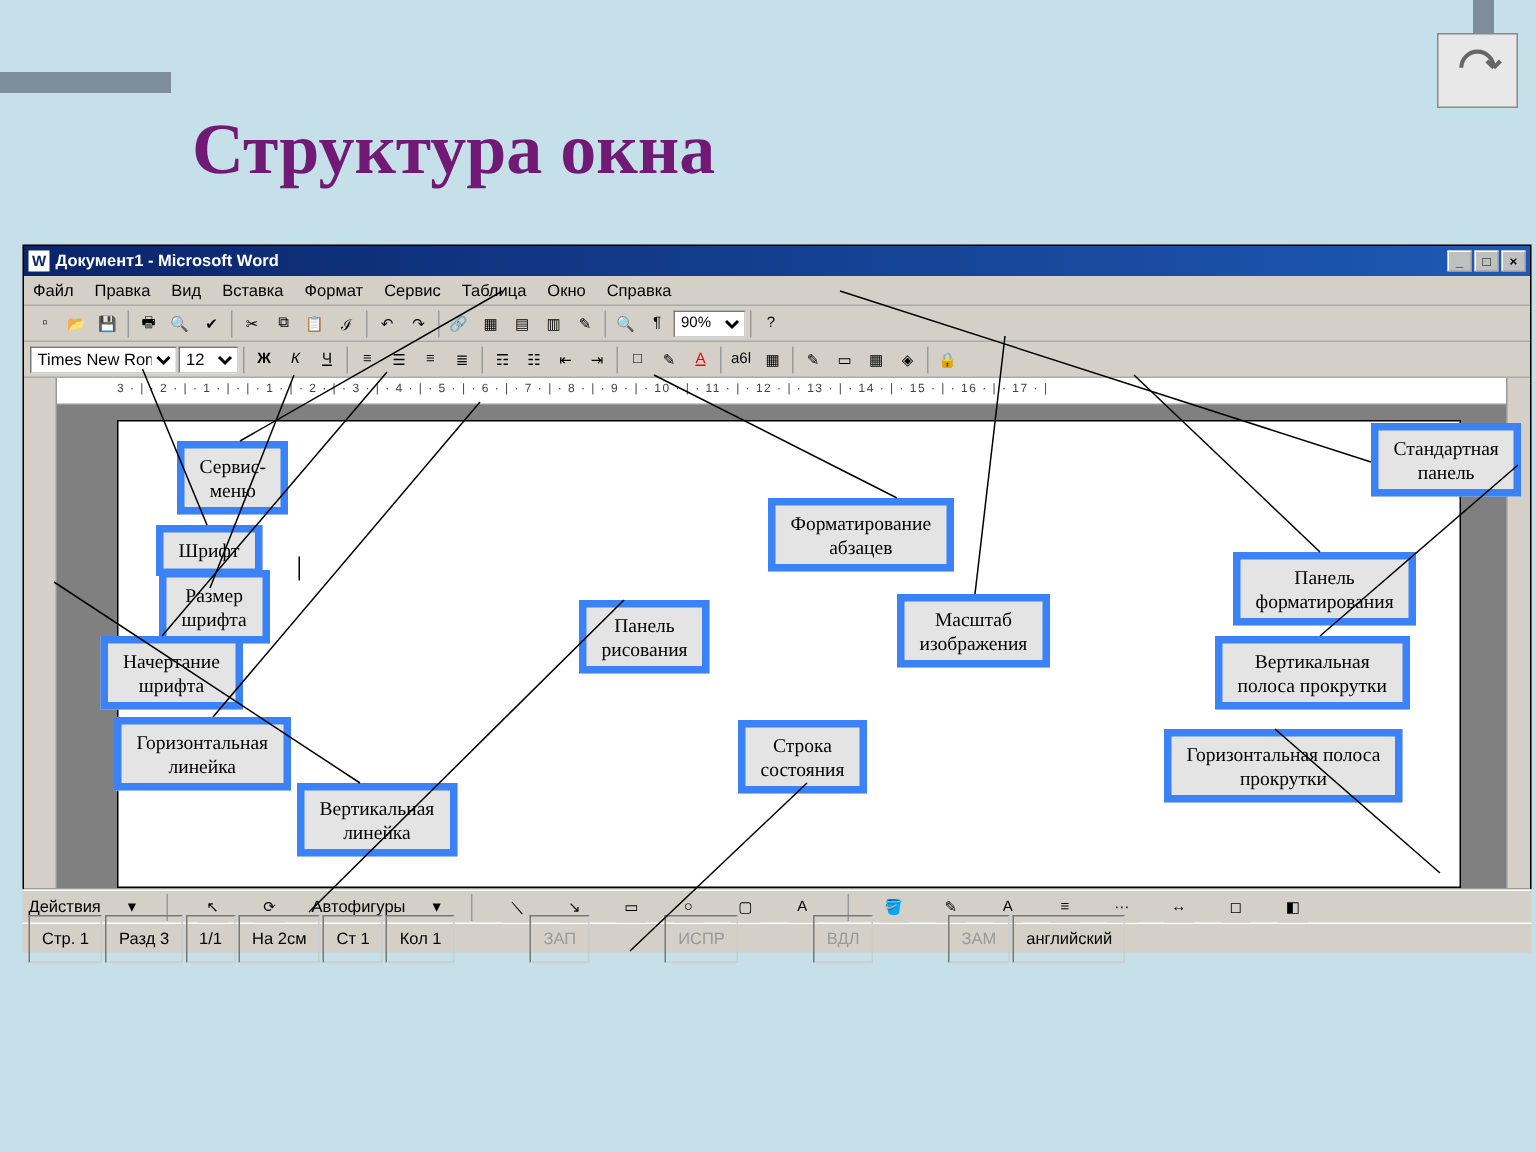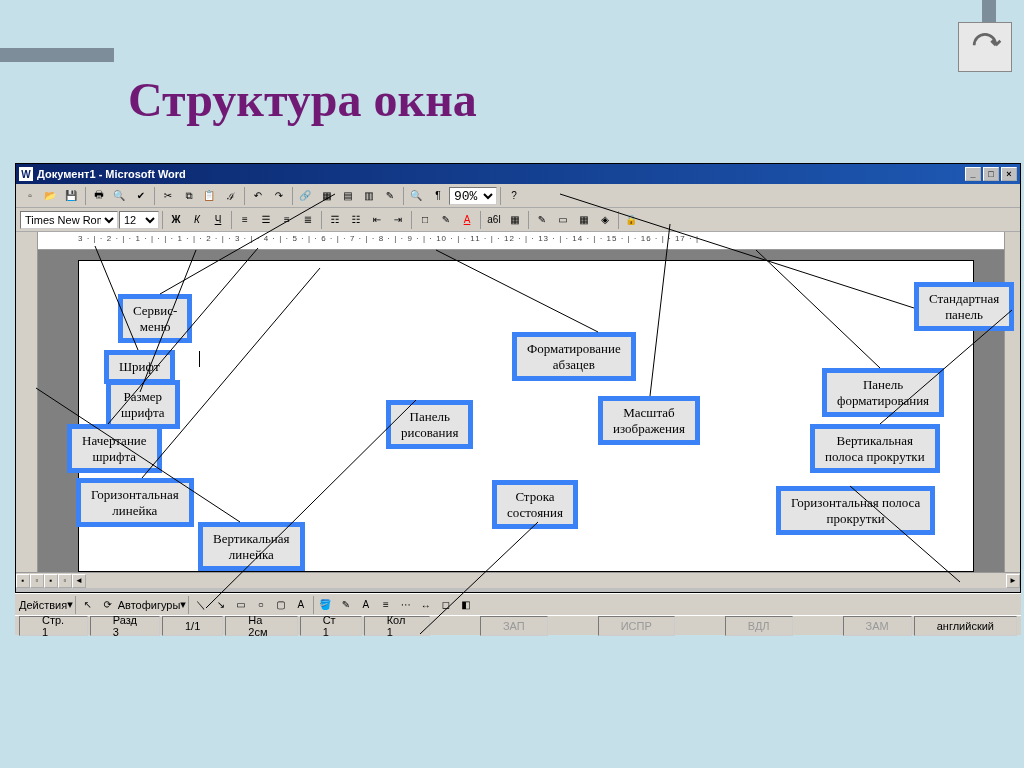--- a/index.html
+++ b/index.html
@@ -19,36 +19,36 @@
   .titlebar .spacer { flex: 1; }
   .win-btn { width: 16px; height: 14px; background: #c0c0c0; border: 1px outset #fff; margin-left: 2px; font-size: 9px; display: inline-flex; align-items: center; justify-content: center; color: #000; }
   
   .menubar { height: 20px; background: #d4d0c8; display: flex; align-items: center; padding: 0 6px; font-size: 11px; gap: 14px; border-bottom: 1px solid #aaa; }
   .menubar span { cursor: default; }
   
   .toolbar { height: 24px; background: #d4d0c8; display: flex; align-items: center; padding: 0 4px; gap: 1px; border-bottom: 1px solid #aaa; }
   .tb-btn { width: 20px; height: 20px; border: 1px solid #d4d0c8; display: inline-flex; align-items: center; justify-content: center; font-size: 10px; background: #d4d0c8; }
   .tb-sep { width: 1px; height: 18px; background: #999; margin: 0 2px; }
   .tb-select { font-size: 11px; height: 18px; background: #fff; border: 1px inset #ccc; }
-  .tb-zoom { width: 48px; font-size: 13px; font-family: Liberation Mono, monospace; }
+  .tb-zoom { width: 48px; font-size: 10px; }
   
   .doc-area { position: relative; background: #808080; height: 340px; display: flex; }
   .v-ruler { width: 22px; background: #d4d0c8; border-right: 1px solid #999; }
   .right-area { flex: 1; display: flex; flex-direction: column; }
   .h-ruler { height: 18px; background: #fff; border-bottom: 1px solid #999; font-size: 8px; color: #333; position: relative; overflow: hidden; }
   .h-ruler-ticks { position: absolute; left: 40px; right: 0; top: 2px; font-size: 8px; letter-spacing: 1px; color: #444; white-space: nowrap; }
   .page-canvas { flex: 1; background: #808080; position: relative; overflow: hidden; }
   .page { position: absolute; left: 40px; top: 10px; right: 30px; bottom: 0; background: #fff; border: 1px solid #000; padding: 30px 50px; }
   .v-scroll { width: 16px; background: #d4d0c8; border-left: 1px solid #999; }
   .h-scroll { height: 16px; background: #d4d0c8; border-top: 1px solid #999; display: flex; align-items: center; }
   .scroll-btn { width: 14px; height: 14px; background: #d4d0c8; border: 1px outset #fff; font-size: 8px; display: inline-flex; align-items: center; justify-content: center; }
   
-  .drawing-bar { height: 22px; background: #d4d0c8; border-top: 1px solid #fff; display: flex; align-items: center; padding: 0 4px; gap: 0; font-size: 11px; }
+  .drawing-bar { height: 22px; background: #d4d0c8; border-top: 1px solid #fff; display: flex; align-items: center; padding: 0 4px; gap: 18px; font-size: 11px; }
   .status-bar { height: 20px; background: #d4d0c8; border-top: 1px solid #fff; display: flex; align-items: center; padding: 0 4px; font-size: 11px; gap: 2px; }
-  .status-cell { border: 1px inset #ccc; padding: 0 22px; height: 20px; display: inline-flex; align-items: center; }
+  .status-cell { border: 1px inset #ccc; padding: 0 8px; height: 32px; display: inline-flex; align-items: center; }
   .status-cell.dim { color: #999; margin-left: 48px; }
   
   .callout { position: absolute; background: #e4e4e4; border: 5px solid #3b82f6; padding: 4px 10px; font-size: 13px; text-align: center; line-height: 1.2; font-family: "Times New Roman", serif; }
   
   svg.lines { position: absolute; left: 0; top: 0; width: 1024px; height: 768px; pointer-events: none; }
   svg.lines line { stroke: #000; stroke-width: 1; }
   
   .cursor-mark { position: absolute; width: 1px; height: 16px; background: #000; }
 </style>
 </head>
@@ -67,20 +67,31 @@
 <div class="word-window">
   <div class="titlebar">
     <span class="icon-w">W</span>
     <span>Документ1 - Microsoft Word</span>
     <span class="spacer"></span>
     <span class="win-btn">_</span>
     <span class="win-btn">□</span>
     <span class="win-btn">×</span>
   </div>
 
+  <div class="menubar">
+    <span>Файл</span>
+    <span>Правка</span>
+    <span>Вид</span>
+    <span>Вставка</span>
+    <span>Формат</span>
+    <span>Сервис</span>
+    <span>Таблица</span>
+    <span>Окно</span>
+    <span>Справка</span>
+  </div>
 
   <div class="toolbar">
     <span class="tb-btn">▫</span>
     <span class="tb-btn">📂</span>
     <span class="tb-btn">💾</span>
     <span class="tb-sep"></span>
     <span class="tb-btn">🖶</span>
     <span class="tb-btn">🔍</span>
     <span class="tb-btn">✔</span>
     <span class="tb-sep"></span>

